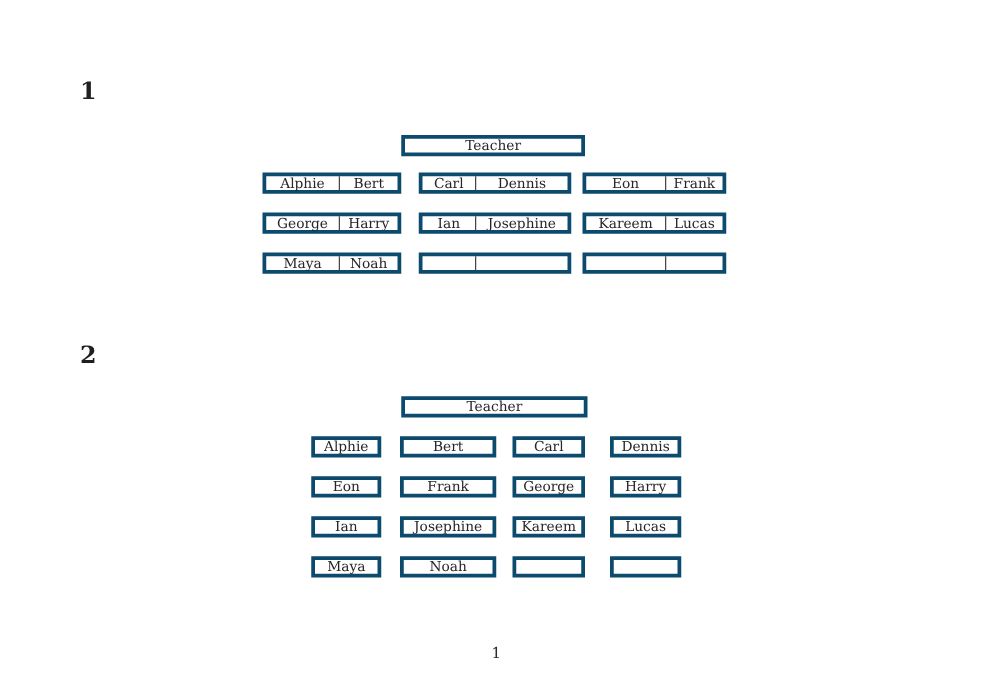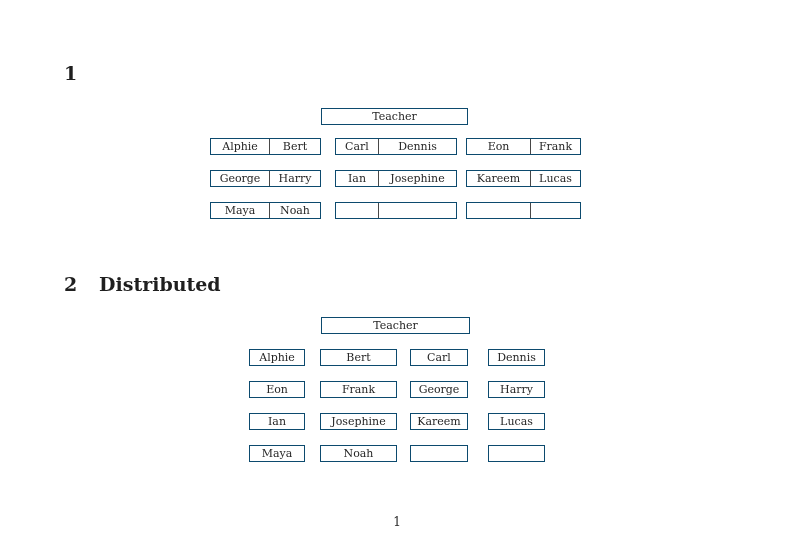--- a/index.html
+++ b/index.html
@@ -26,21 +26,21 @@
     color: #1f1f1f;
   }
   .heading .h-num { width: 35px; }
   .h1 { top: 63px; }
   .h2 { top: 274px; }
 
   
   .box {
     position: absolute;
     height: 17px;
-    border: 1px solid #0c4a6e;
+    border: 3px solid #0c4a6e;
     box-sizing: border-box;
     display: flex;
     align-items: center;
     background: #ffffff;
     font-size: 11px;
     line-height: 15px;
     color: #262626;
   }
   .box span {
     display: block;
@@ -132,21 +132,20 @@
     <span class="c1"></span>
     <span class="c2"></span>
   </div>
   <div class="box cl-g3 cl-r3">
     <span class="c1"></span>
     <span class="c2"></span>
   </div>
 
   <div class="heading h2">
     <span class="h-num">2</span>
-    <span class="h-title">Distributed</span>
   </div>
 
   <div class="box teacher teacher-d">
     <span>Teacher</span>
   </div>
 
   <div class="box single d-c1 d-r1">
     <span>Alphie</span>
   </div>
   <div class="box single d-c2 d-r1">

